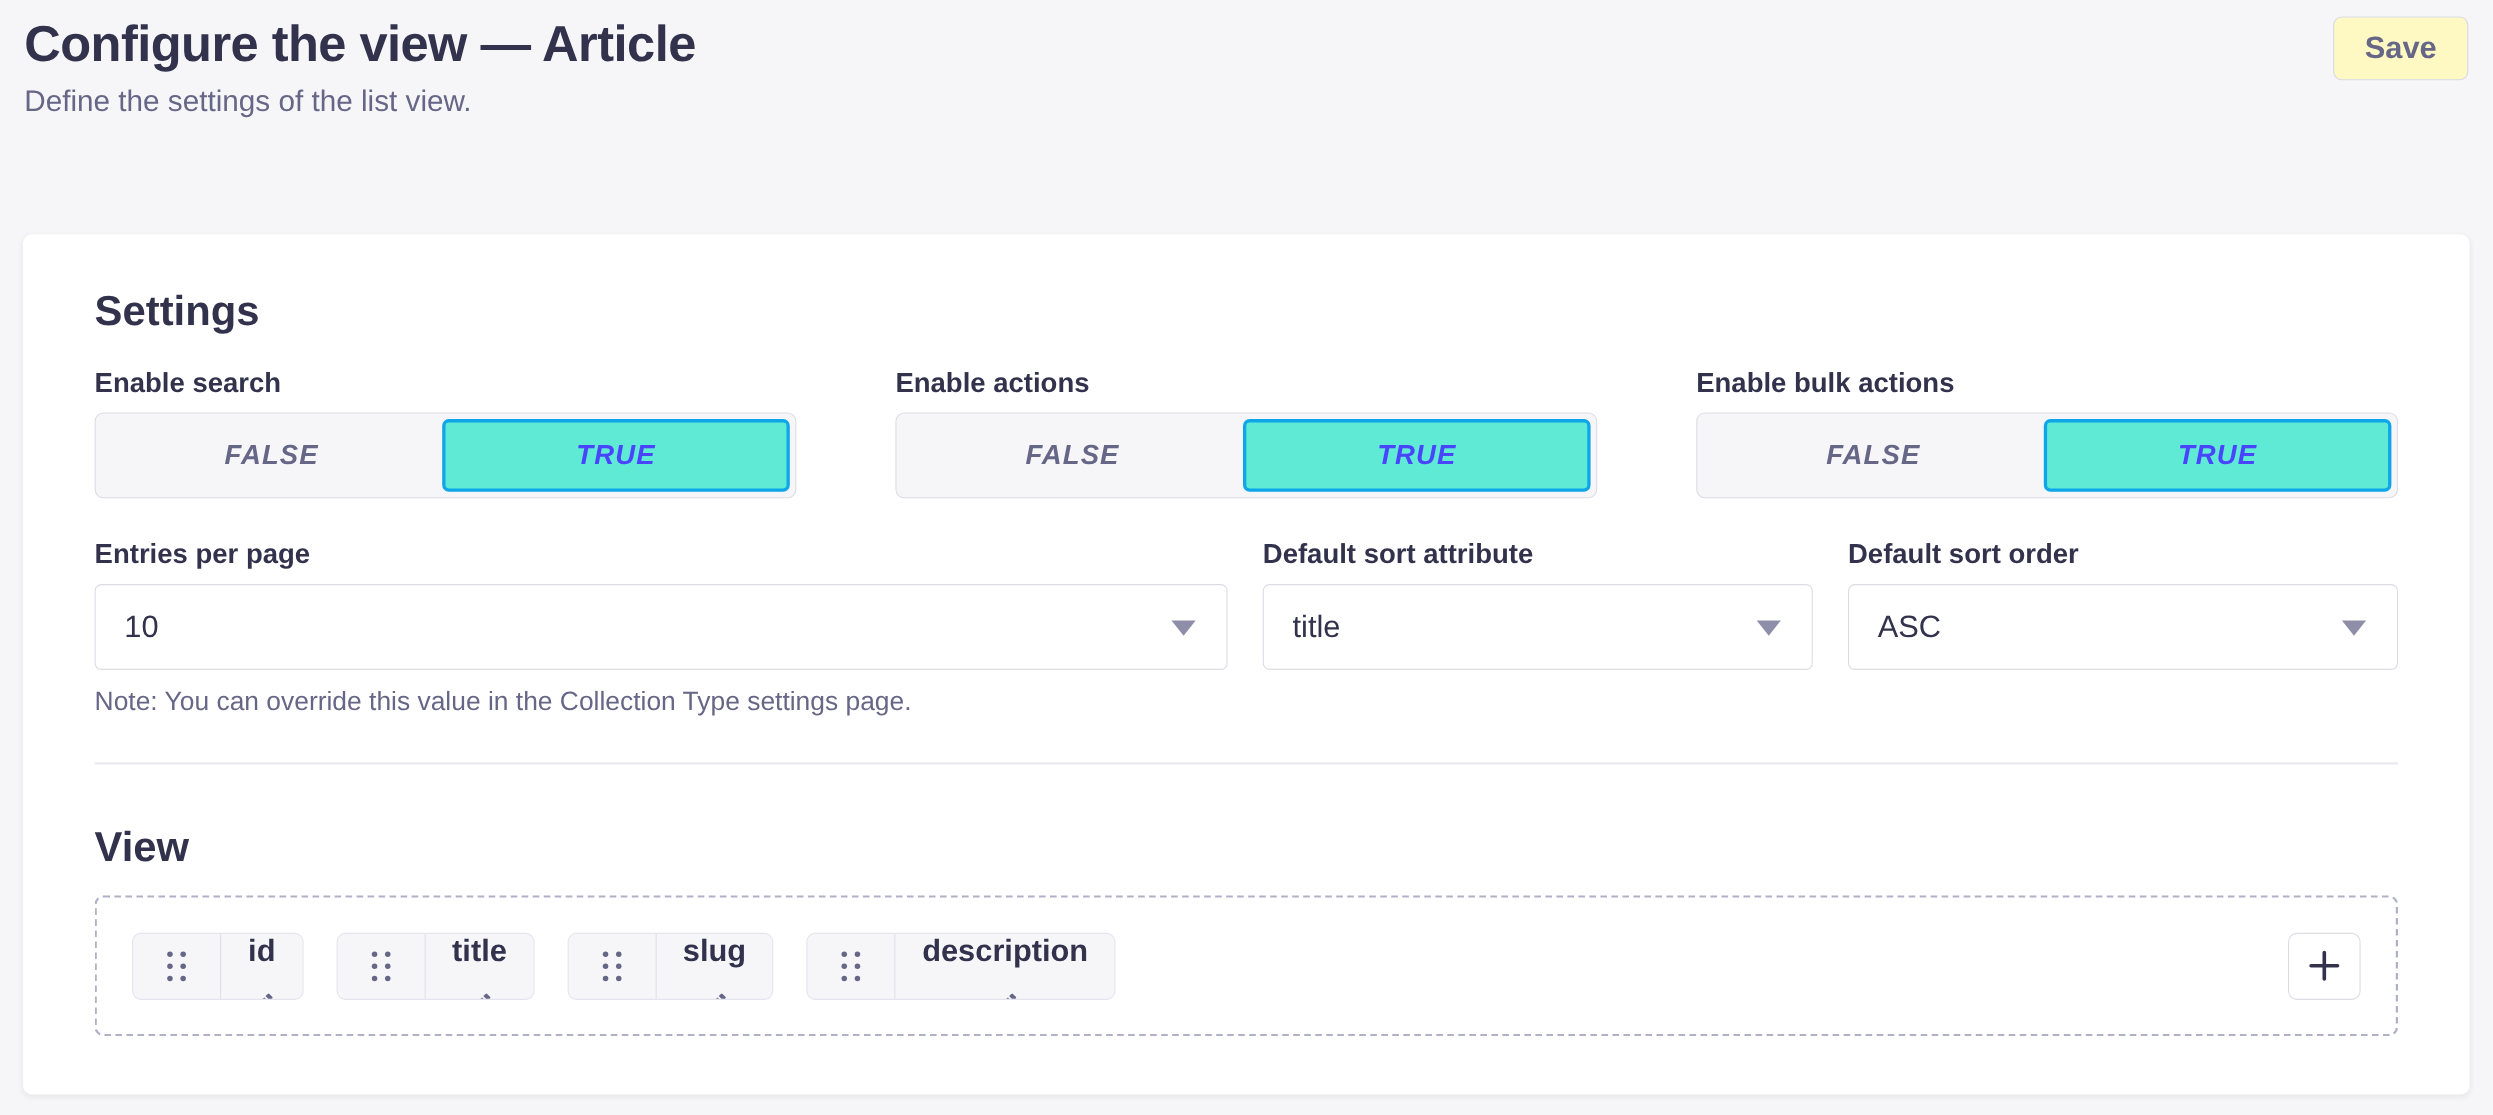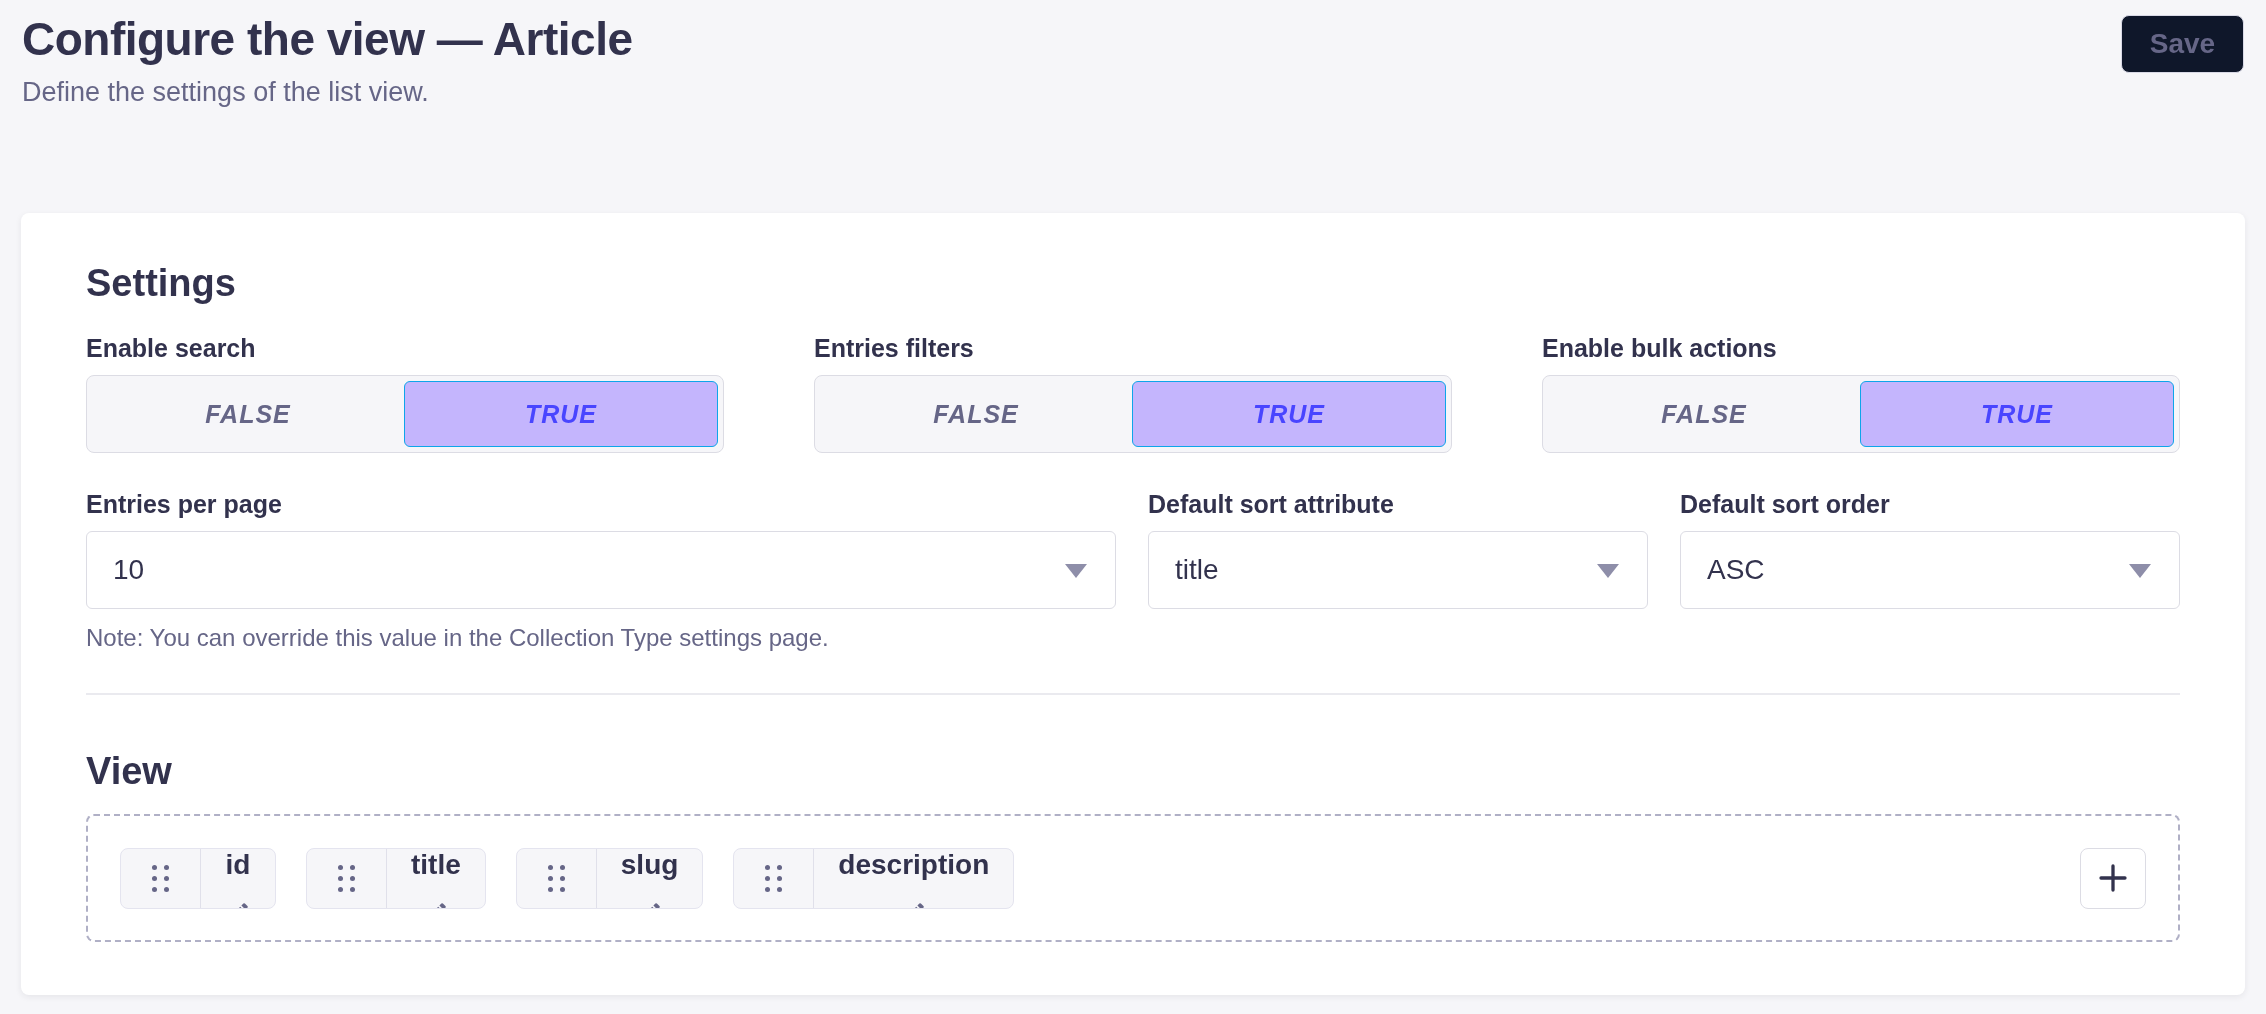--- a/index.html
+++ b/index.html
@@ -16,21 +16,21 @@
   .page-title {
     font-size: 46px; font-weight: 700; color: #32324d;
     line-height: 58px; letter-spacing: -0.5px;
   }
   .page-subtitle {
     margin-top: 7px; font-size: 27px; color: #666687; line-height: 34px;
   }
   .save-btn {
     position: absolute; top: 15px; right: 22px;
     width: 123px; height: 58px;
-    background: #0f172a; border: 1px solid #d9d9e6; border-radius: 8px;
+    background: #fef9c3; border: 1px solid #d9d9e6; border-radius: 8px;
     color: #666687; font-size: 28px; font-weight: 600;
     font-family: "Liberation Sans", sans-serif;
     display: flex; align-items: center; justify-content: center;
     cursor: default;
   }
 
   
   .card {
     margin: 104px 21px 2px 21px;
     height: 782px;
@@ -57,21 +57,21 @@
     background: #f6f6f9; border: 1px solid #dcdce4; border-radius: 8px;
     padding: 5px;
     font-style: italic;
   }
   .toggle-opt {
     flex: 1; display: flex; align-items: center; justify-content: center;
     font-size: 25px; font-weight: 600; letter-spacing: 1px;
     color: #666687; border-radius: 6px; cursor: pointer;
   }
   .toggle-opt.selected {
-    background: #c4b5fd; border: 1px solid #0ea5e9; color: #4945ff;
+    background: #5eead4; border: 3px solid #0ea5e9; color: #4945ff;
   }
 
   
   .select-row {
     margin-top: 36px;
     display: grid; grid-template-columns: 1030px 500px 500px; column-gap: 32px;
   }
   .select-box {
     position: relative; height: 78px;
     background: #ffffff; border: 1px solid #dcdce4; border-radius: 6px;
@@ -149,21 +149,21 @@
 
     <div>
       <div class="field-label">Enable search</div>
       <div class="toggle">
         <div class="toggle-opt">FALSE</div>
         <div class="toggle-opt selected">TRUE</div>
       </div>
     </div>
 
     <div>
-      <div class="field-label">Entries filters</div>
+      <div class="field-label">Enable actions</div>
       <div class="toggle">
         <div class="toggle-opt">FALSE</div>
         <div class="toggle-opt selected">TRUE</div>
       </div>
     </div>
 
     <div>
       <div class="field-label">Enable bulk actions</div>
       <div class="toggle">
         <div class="toggle-opt">FALSE</div>

